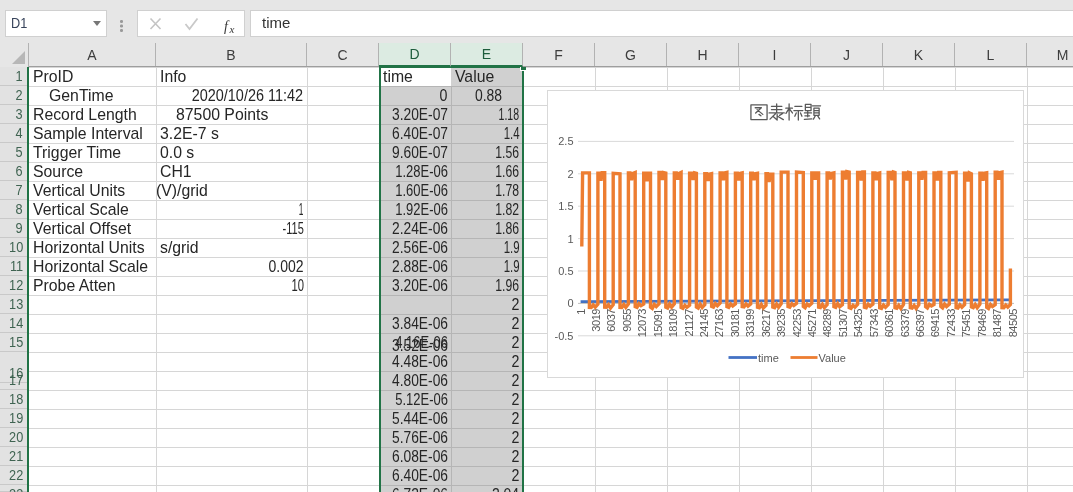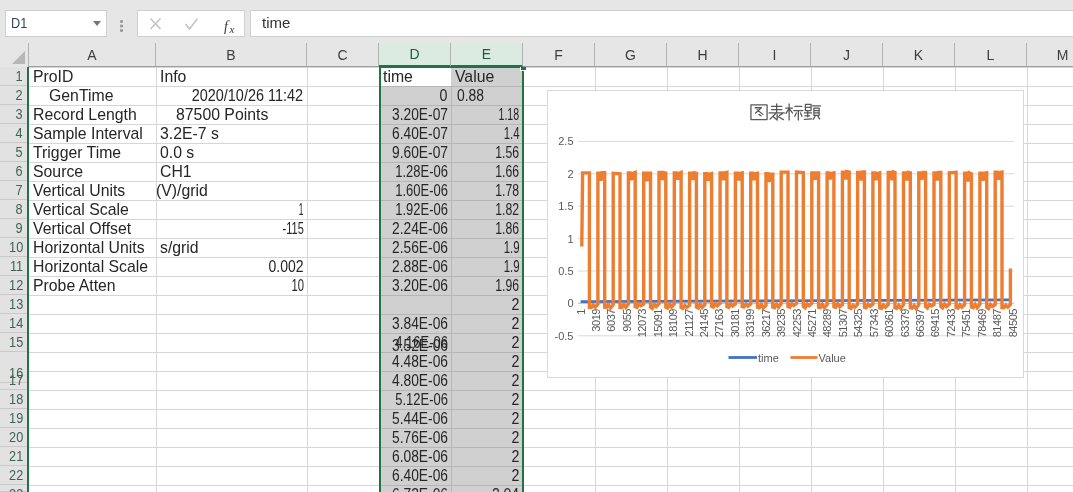--- a/index.html
+++ b/index.html
@@ -145,21 +145,21 @@
 <div class="ct" style="left:379px;top:333px;width:72px;height:19px;text-align:right;padding-right:3.5px;"><span style="display:inline-block;transform:scaleX(0.764);transform-origin:100% 50%;">4.16E-06</span></div>
 <div class="ct" style="left:379px;top:352px;width:72px;height:19px;text-align:right;padding-right:3.5px;"><span style="display:inline-block;transform:scaleX(0.812);transform-origin:100% 50%;">4.48E-06</span></div>
 <div class="ct" style="left:379px;top:371px;width:72px;height:19px;text-align:right;padding-right:3.5px;"><span style="display:inline-block;transform:scaleX(0.812);transform-origin:100% 50%;">4.80E-06</span></div>
 <div class="ct" style="left:379px;top:390px;width:72px;height:19px;text-align:left;padding-right:3.5px;"><span style="display:inline-block;transform:scaleX(0.764);transform-origin:100% 50%;">5.12E-06</span></div>
 <div class="ct" style="left:379px;top:409px;width:72px;height:19px;text-align:right;padding-right:3.5px;"><span style="display:inline-block;transform:scaleX(0.812);transform-origin:100% 50%;">5.44E-06</span></div>
 <div class="ct" style="left:379px;top:428px;width:72px;height:19px;text-align:right;padding-right:3.5px;"><span style="display:inline-block;transform:scaleX(0.812);transform-origin:100% 50%;">5.76E-06</span></div>
 <div class="ct" style="left:379px;top:447px;width:72px;height:19px;text-align:right;padding-right:3.5px;"><span style="display:inline-block;transform:scaleX(0.812);transform-origin:100% 50%;">6.08E-06</span></div>
 <div class="ct" style="left:379px;top:466px;width:72px;height:19px;text-align:right;padding-right:3.5px;"><span style="display:inline-block;transform:scaleX(0.812);transform-origin:100% 50%;">6.40E-06</span></div>
 <div class="ct" style="left:379px;top:485px;width:72px;height:19px;text-align:right;padding-right:3.5px;"><span style="display:inline-block;transform:scaleX(0.812);transform-origin:100% 50%;">6.72E-06</span></div>
 <div class="ct" style="left:451px;top:67px;width:72px;height:19px;padding-left:4px;"><span style="display:inline-block;transform:scaleX(0.93);transform-origin:0 50%;">Value</span></div>
-<div class="ct" style="left:451px;top:86px;width:72px;height:19px;text-align:left;padding-right:3.5px;"><span style="display:inline-block;transform:scaleX(0.819);transform-origin:100% 50%;">0.88</span></div>
+<div class="ct" style="left:451px;top:86px;width:72px;height:19px;text-align:center;padding-right:3.5px;"><span style="display:inline-block;transform:scaleX(0.819);transform-origin:100% 50%;">0.88</span></div>
 <div class="ct" style="left:451px;top:105px;width:72px;height:19px;text-align:right;padding-right:3.5px;"><span style="display:inline-block;transform:scaleX(0.62);transform-origin:100% 50%;">1.18</span></div>
 <div class="ct" style="left:451px;top:124px;width:72px;height:19px;text-align:right;padding-right:3.5px;"><span style="display:inline-block;transform:scaleX(0.673);transform-origin:100% 50%;">1.4</span></div>
 <div class="ct" style="left:451px;top:143px;width:72px;height:19px;text-align:right;padding-right:3.5px;"><span style="display:inline-block;transform:scaleX(0.719);transform-origin:100% 50%;">1.56</span></div>
 <div class="ct" style="left:451px;top:162px;width:72px;height:19px;text-align:right;padding-right:3.5px;"><span style="display:inline-block;transform:scaleX(0.719);transform-origin:100% 50%;">1.66</span></div>
 <div class="ct" style="left:451px;top:181px;width:72px;height:19px;text-align:right;padding-right:3.5px;"><span style="display:inline-block;transform:scaleX(0.719);transform-origin:100% 50%;">1.78</span></div>
 <div class="ct" style="left:451px;top:200px;width:72px;height:19px;text-align:right;padding-right:3.5px;"><span style="display:inline-block;transform:scaleX(0.719);transform-origin:100% 50%;">1.82</span></div>
 <div class="ct" style="left:451px;top:219px;width:72px;height:19px;text-align:right;padding-right:3.5px;"><span style="display:inline-block;transform:scaleX(0.719);transform-origin:100% 50%;">1.86</span></div>
 <div class="ct" style="left:451px;top:238px;width:72px;height:19px;text-align:right;padding-right:3.5px;"><span style="display:inline-block;transform:scaleX(0.673);transform-origin:100% 50%;">1.9</span></div>
 <div class="ct" style="left:451px;top:257px;width:72px;height:19px;text-align:right;padding-right:3.5px;"><span style="display:inline-block;transform:scaleX(0.673);transform-origin:100% 50%;">1.9</span></div>
 <div class="ct" style="left:451px;top:276px;width:72px;height:19px;text-align:right;padding-right:3.5px;"><span style="display:inline-block;transform:scaleX(0.719);transform-origin:100% 50%;">1.96</span></div>

